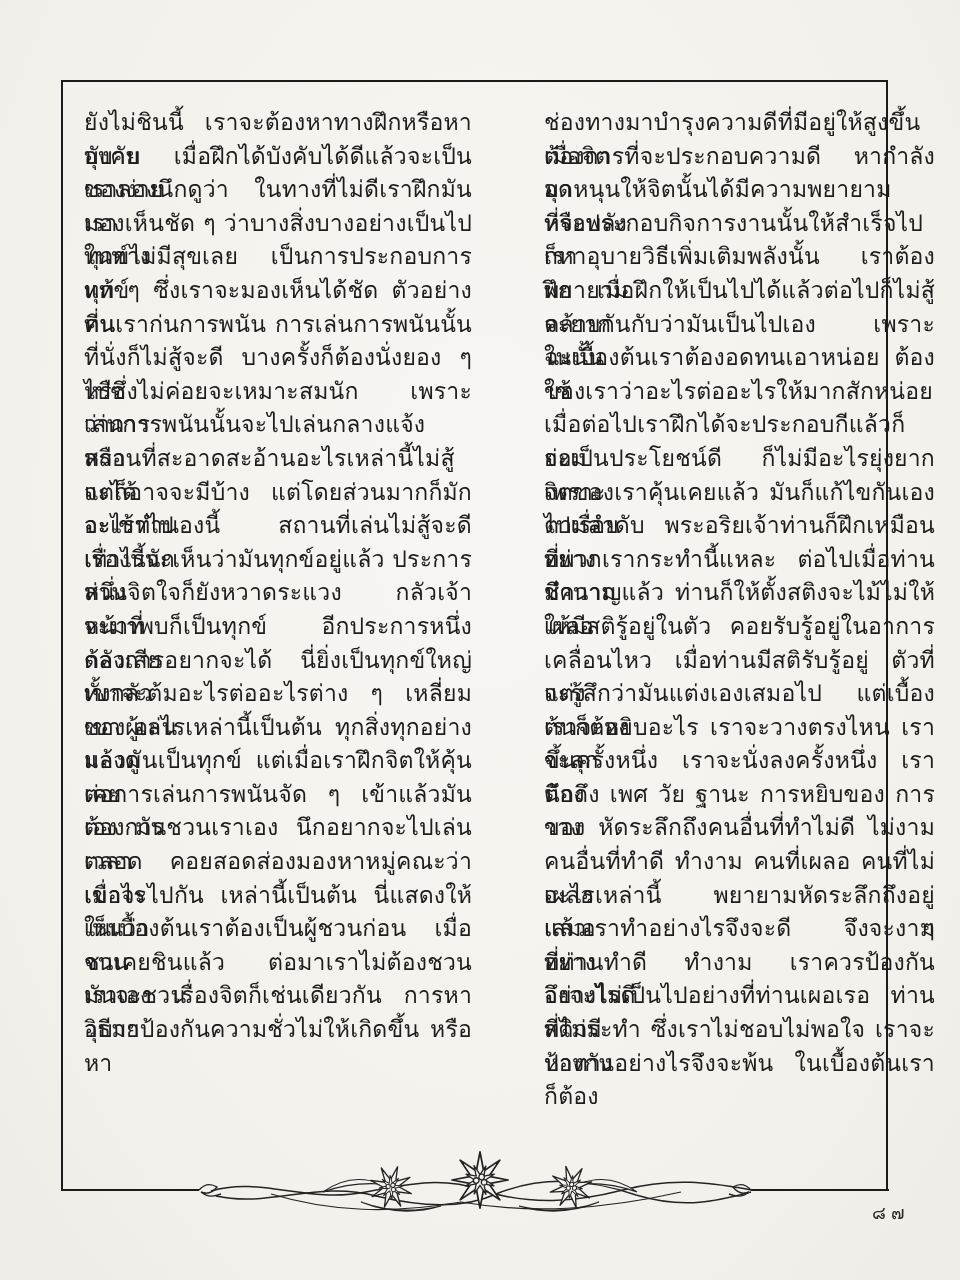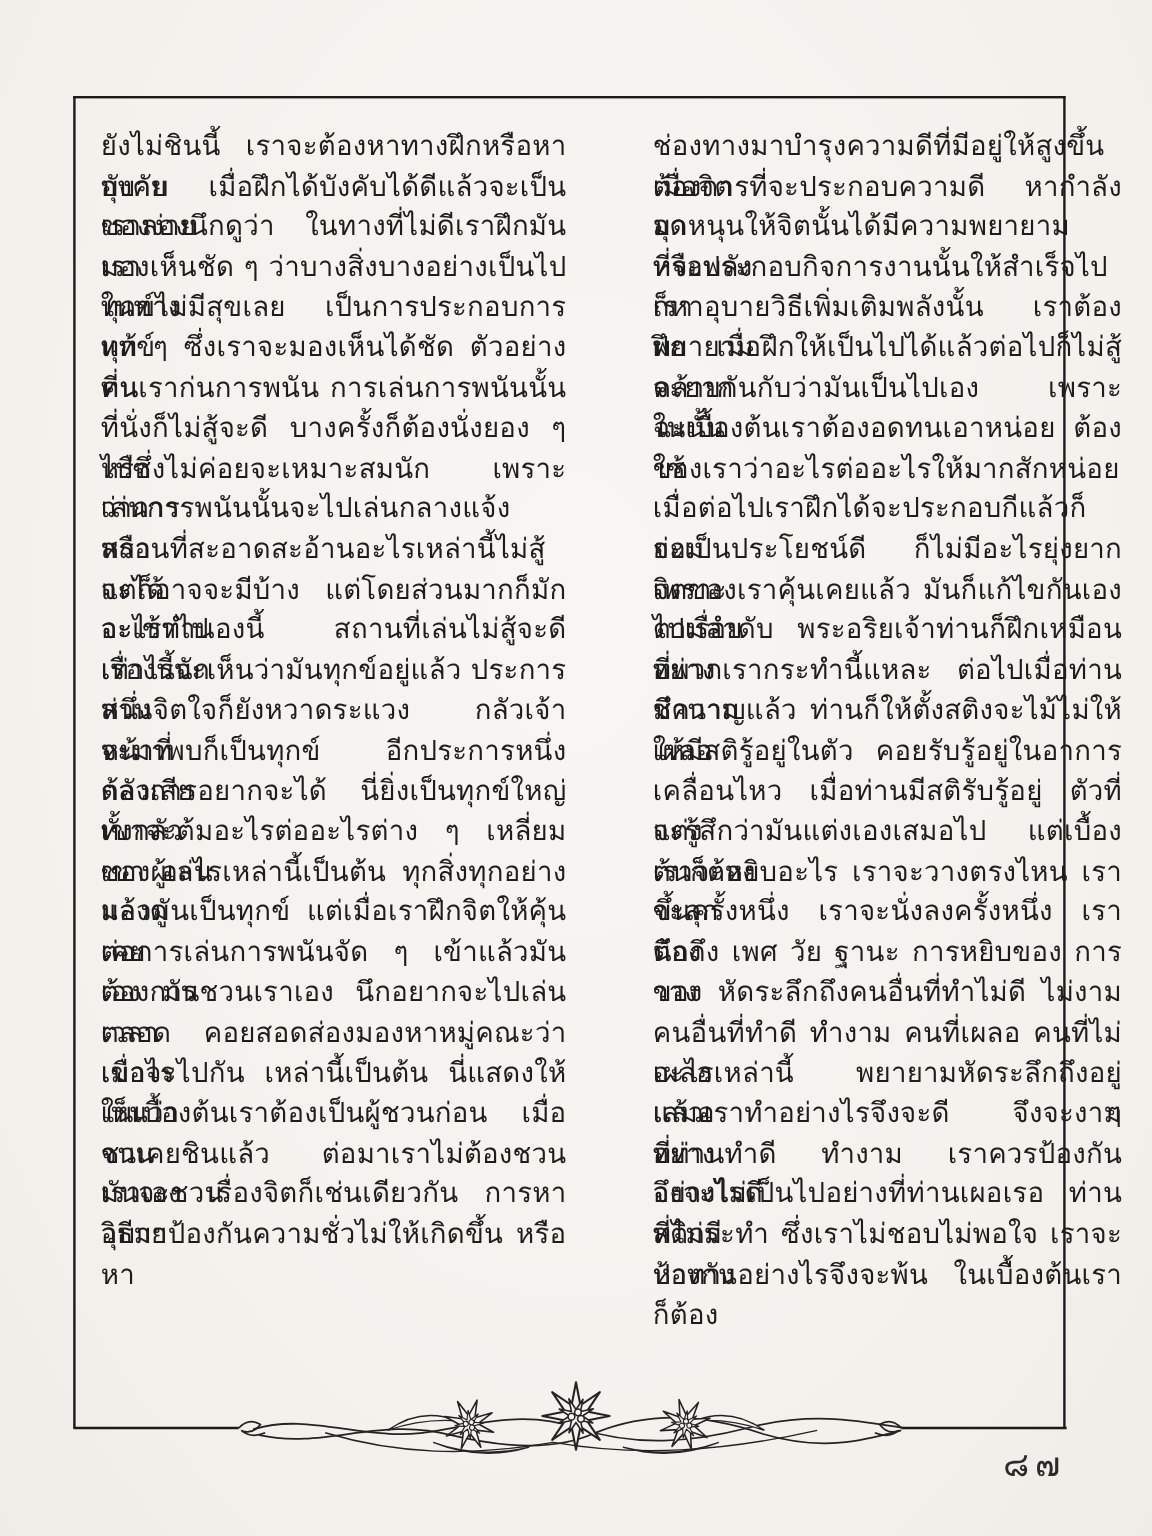--- a/index.html
+++ b/index.html
@@ -49,24 +49,24 @@
   .col-right { left: 504px; width: 391px; margin-left: 40px; }
   .divider {
     position: absolute;
     left: 61px;
     top: 1150px;
     width: 828px;
     height: 80px;
   }
   .page-number {
     position: absolute;
-    left: 836px;
+    left: 872px;
     top: 1198px;
     width: 60px;
-    font-size: 28px;
+    font-size: 18px;
     letter-spacing: 5px;
     color: #2a2a2a;
   }
 </style>
 </head>
 <body>
 
 <div class="page">
 
   <div class="frame"></div>

